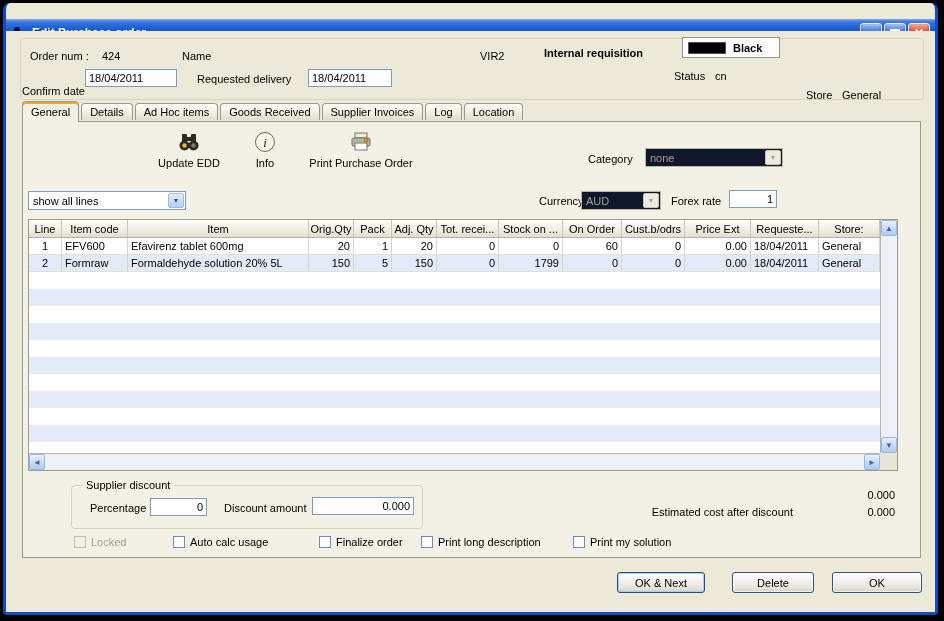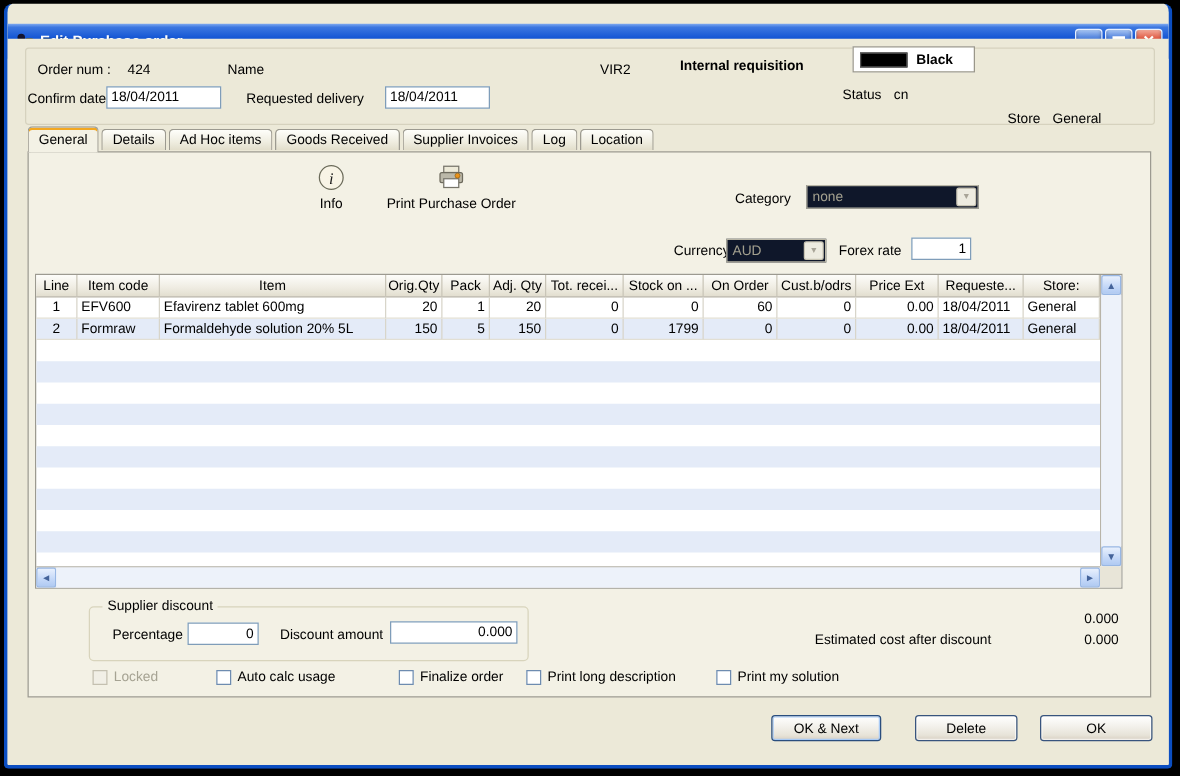--- a/index.html
+++ b/index.html
@@ -131,40 +131,52 @@
       <span class="lab bold" style="left:538px;top:16px">Internal requisition</span>
 
       <div class="color-combo">
         <span class="swatch" style="background: rgb(0, 0, 0);"></span>
         <span class="bold">Black</span>
       </div>
 
       <span class="lab" style="left:668px;top:39px">Status</span>
       <span class="lab" style="left:709px;top:39px">cn</span>
 
-      <span class="lab" style="left:16px;top:42px">Confirm date</span>
+      <span class="lab" style="left:16px;top:54px">Confirm date</span>
       <input class="ti" style="left: 79px; top: 38px; width: 92px;" value="18/04/2011">
       <span class="lab" style="left:191px;top:42px">Requested delivery</span>
       <input class="ti" style="left: 302px; top: 38px; width: 84px;" value="18/04/2011">
 
       <span class="lab" style="left:800px;top:58px">Store</span>
       <span class="lab" style="left:836px;top:58px">General</span>
 
       <div class="tabs">
         <div class="tab selected">General</div>
         <div class="tab">Details</div>
         <div class="tab">Ad Hoc items</div>
         <div class="tab">Goods Received</div>
         <div class="tab">Supplier Invoices</div>
         <div class="tab">Log</div>
         <div class="tab">Location</div>
       </div>
 
       <div class="panel">
 
+        <div class="icon-btn" style="left:118px;top:9px;width:96px">
+          <svg viewBox="0 0 22 22">
+              <rect x="4" y="3" width="5" height="8" rx="1" fill="#2B2B24"></rect>
+              <rect x="13" y="3" width="5" height="8" rx="1" fill="#2B2B24"></rect>
+              <rect x="9" y="6" width="4" height="4" fill="#2B2B24"></rect>
+              <circle cx="6.5" cy="14.5" r="5" fill="#2B2B24"></circle>
+              <circle cx="15.5" cy="14.5" r="5" fill="#2B2B24"></circle>
+              <circle cx="6.5" cy="14.5" r="2.2" fill="#E3BE3A"></circle>
+              <circle cx="15.5" cy="14.5" r="2.2" fill="#7A7A6E"></circle>
+            </svg>
+          <span class="lbl">Update EDD</span>
+        </div>
 
         <div class="icon-btn" style="left:214px;top:9px;width:56px">
           <svg viewBox="0 0 22 22">
               <circle cx="11" cy="11" r="9.5" fill="#F8F4E6" stroke="#6B6B5A"></circle>
               <text x="11" y="16" font-size="13" font-style="italic" font-family="serif" text-anchor="middle" fill="#1A1A1A">i</text>
             </svg>
           <span class="lbl">Info</span>
         </div>
 
         <div class="icon-btn" style="left:272px;top:9px;width:132px">
@@ -178,20 +190,26 @@
         </div>
 
         <span class="lab" style="left:565px;top:31px">Category</span>
         <div class="combo disabled" style="left:622px;top:26px;width:138px">
           <span class="combo-val">none</span>
           <span class="combo-btn">
               <span>▼</span>
             </span>
         </div>
 
+        <div class="combo" style="left:5px;top:69px;width:158px">
+          <span class="combo-val">show all lines</span>
+          <span class="combo-btn">
+              <span>▼</span>
+            </span>
+        </div>
 
         <span class="lab" style="left:516px;top:73px">Currency</span>
         <div class="combo disabled" style="left:558px;top:69px;width:80px">
           <span class="combo-val">AUD</span>
           <span class="combo-btn">
               <span>▼</span>
             </span>
         </div>
         <span class="lab" style="left:648px;top:73px">Forex rate</span>
         <input class="ti tr-right" style="left: 706px; top: 68px; width: 48px;" value="1">

